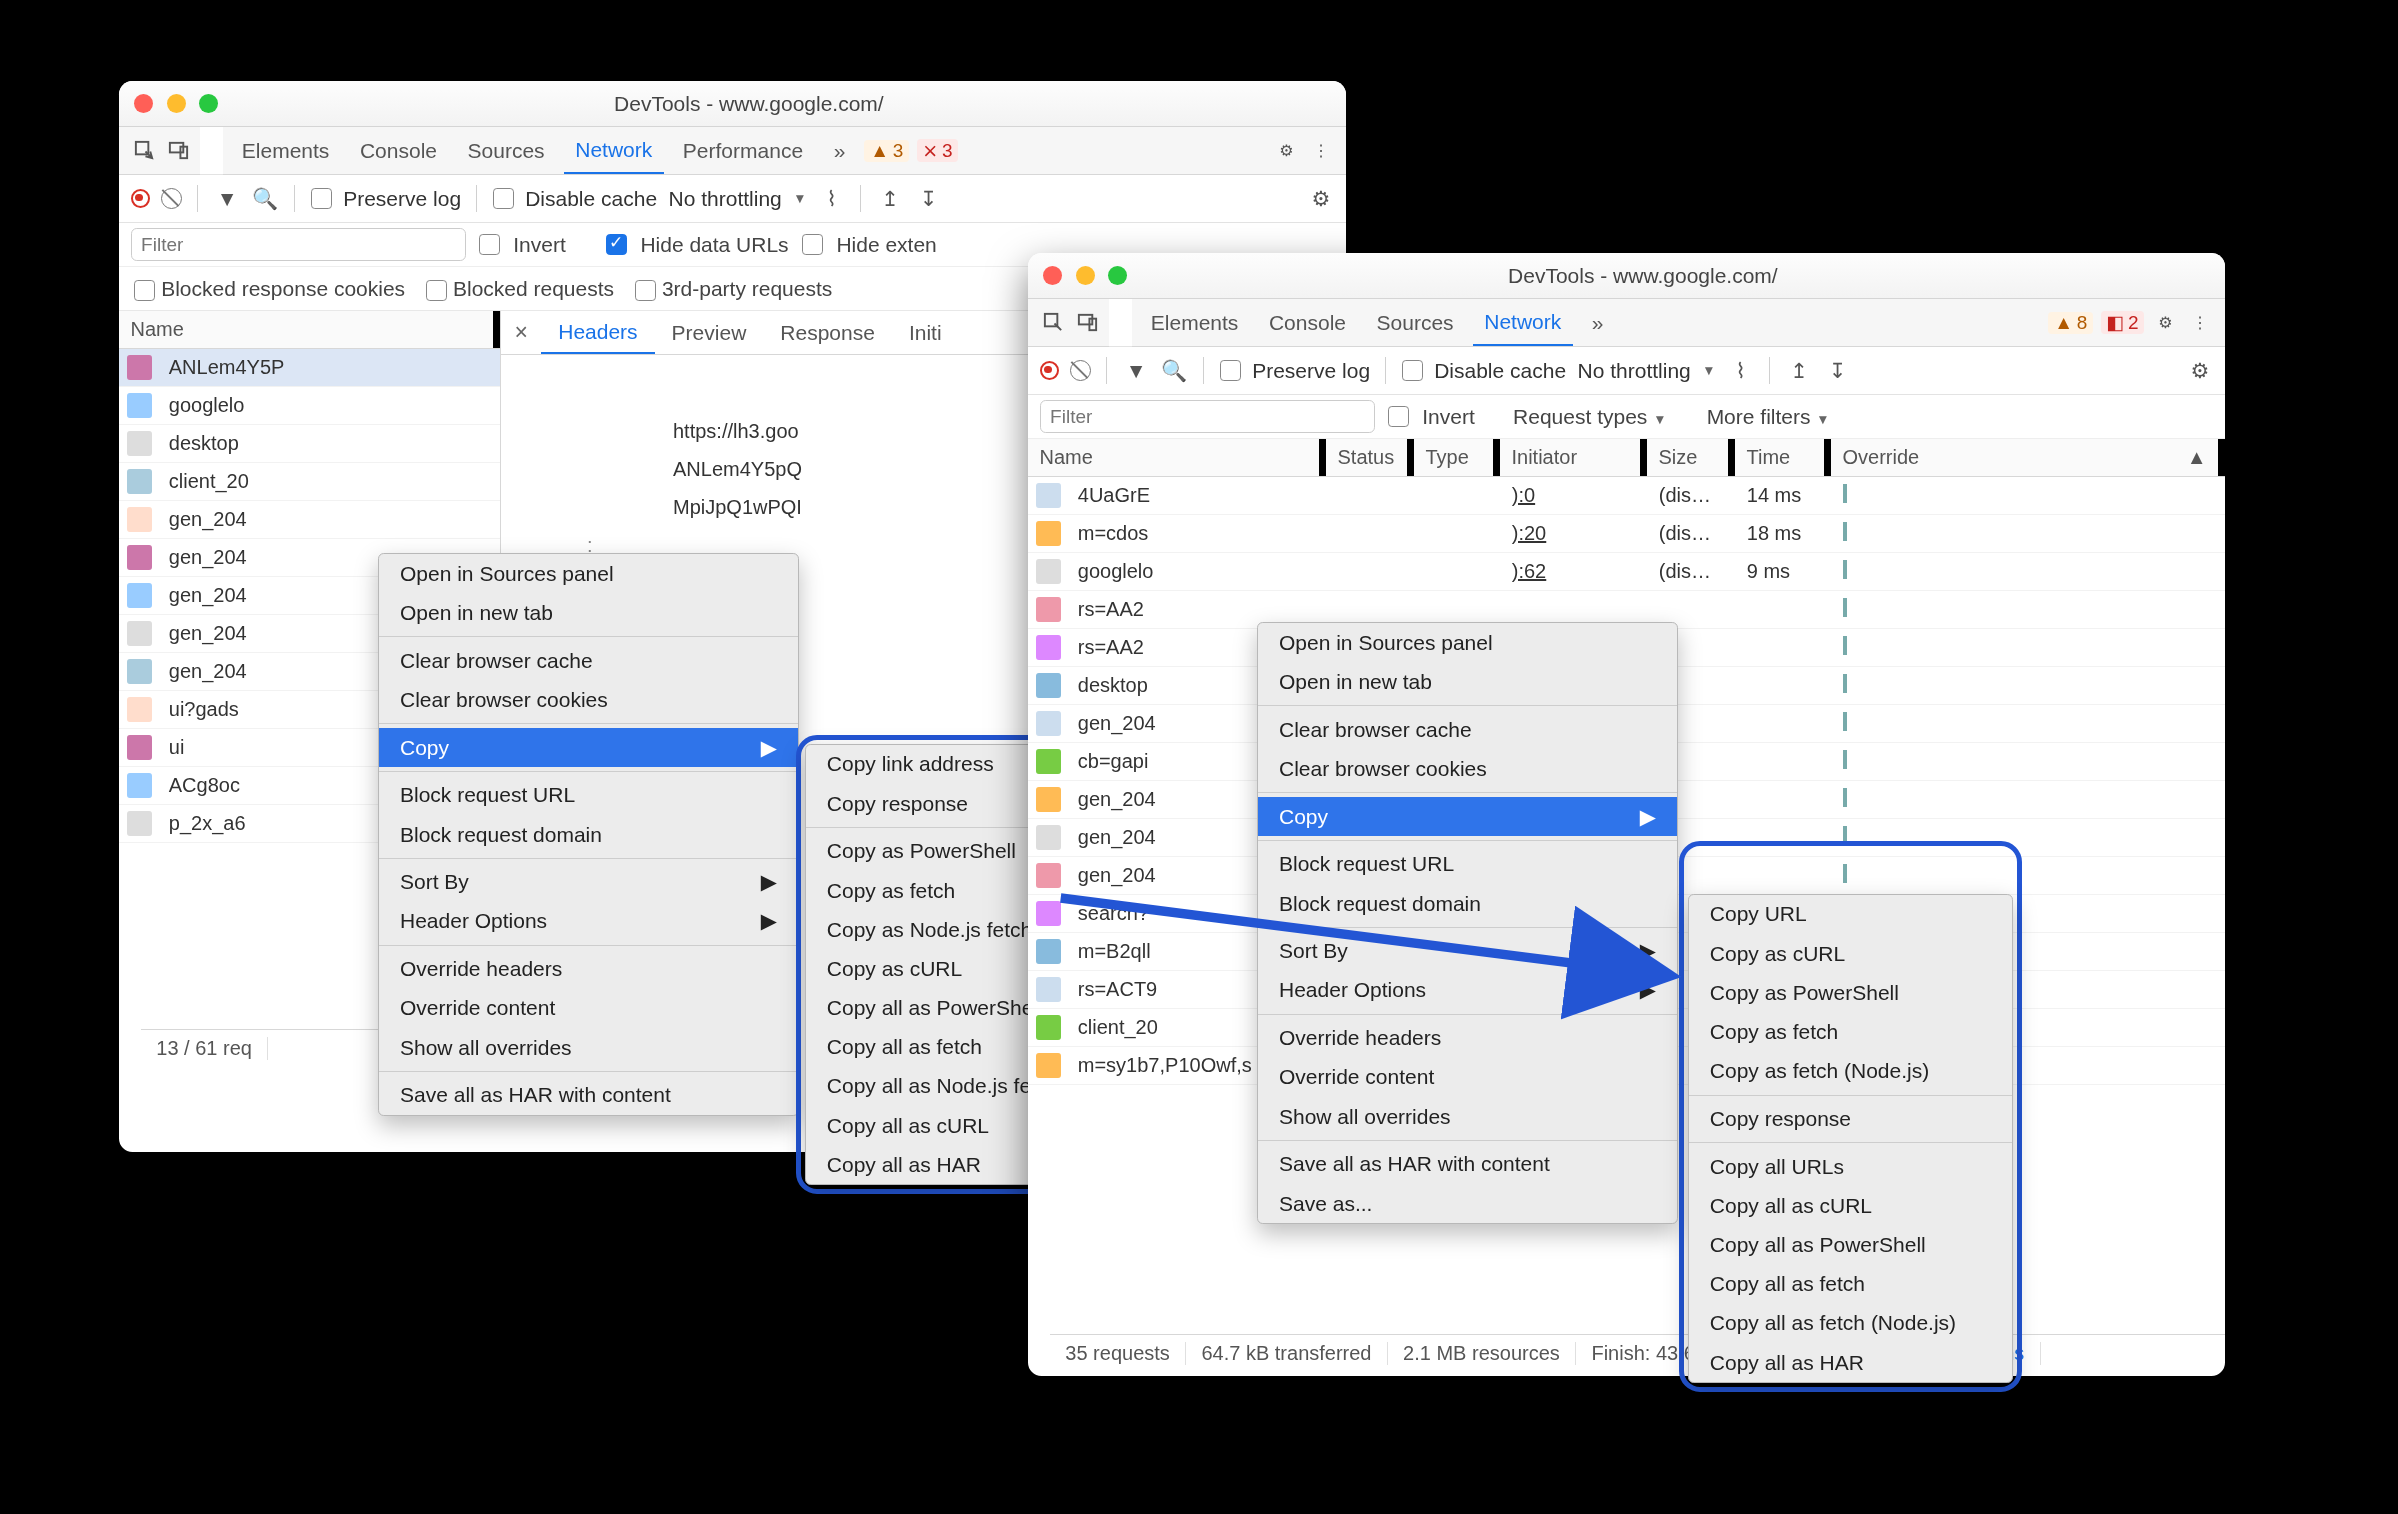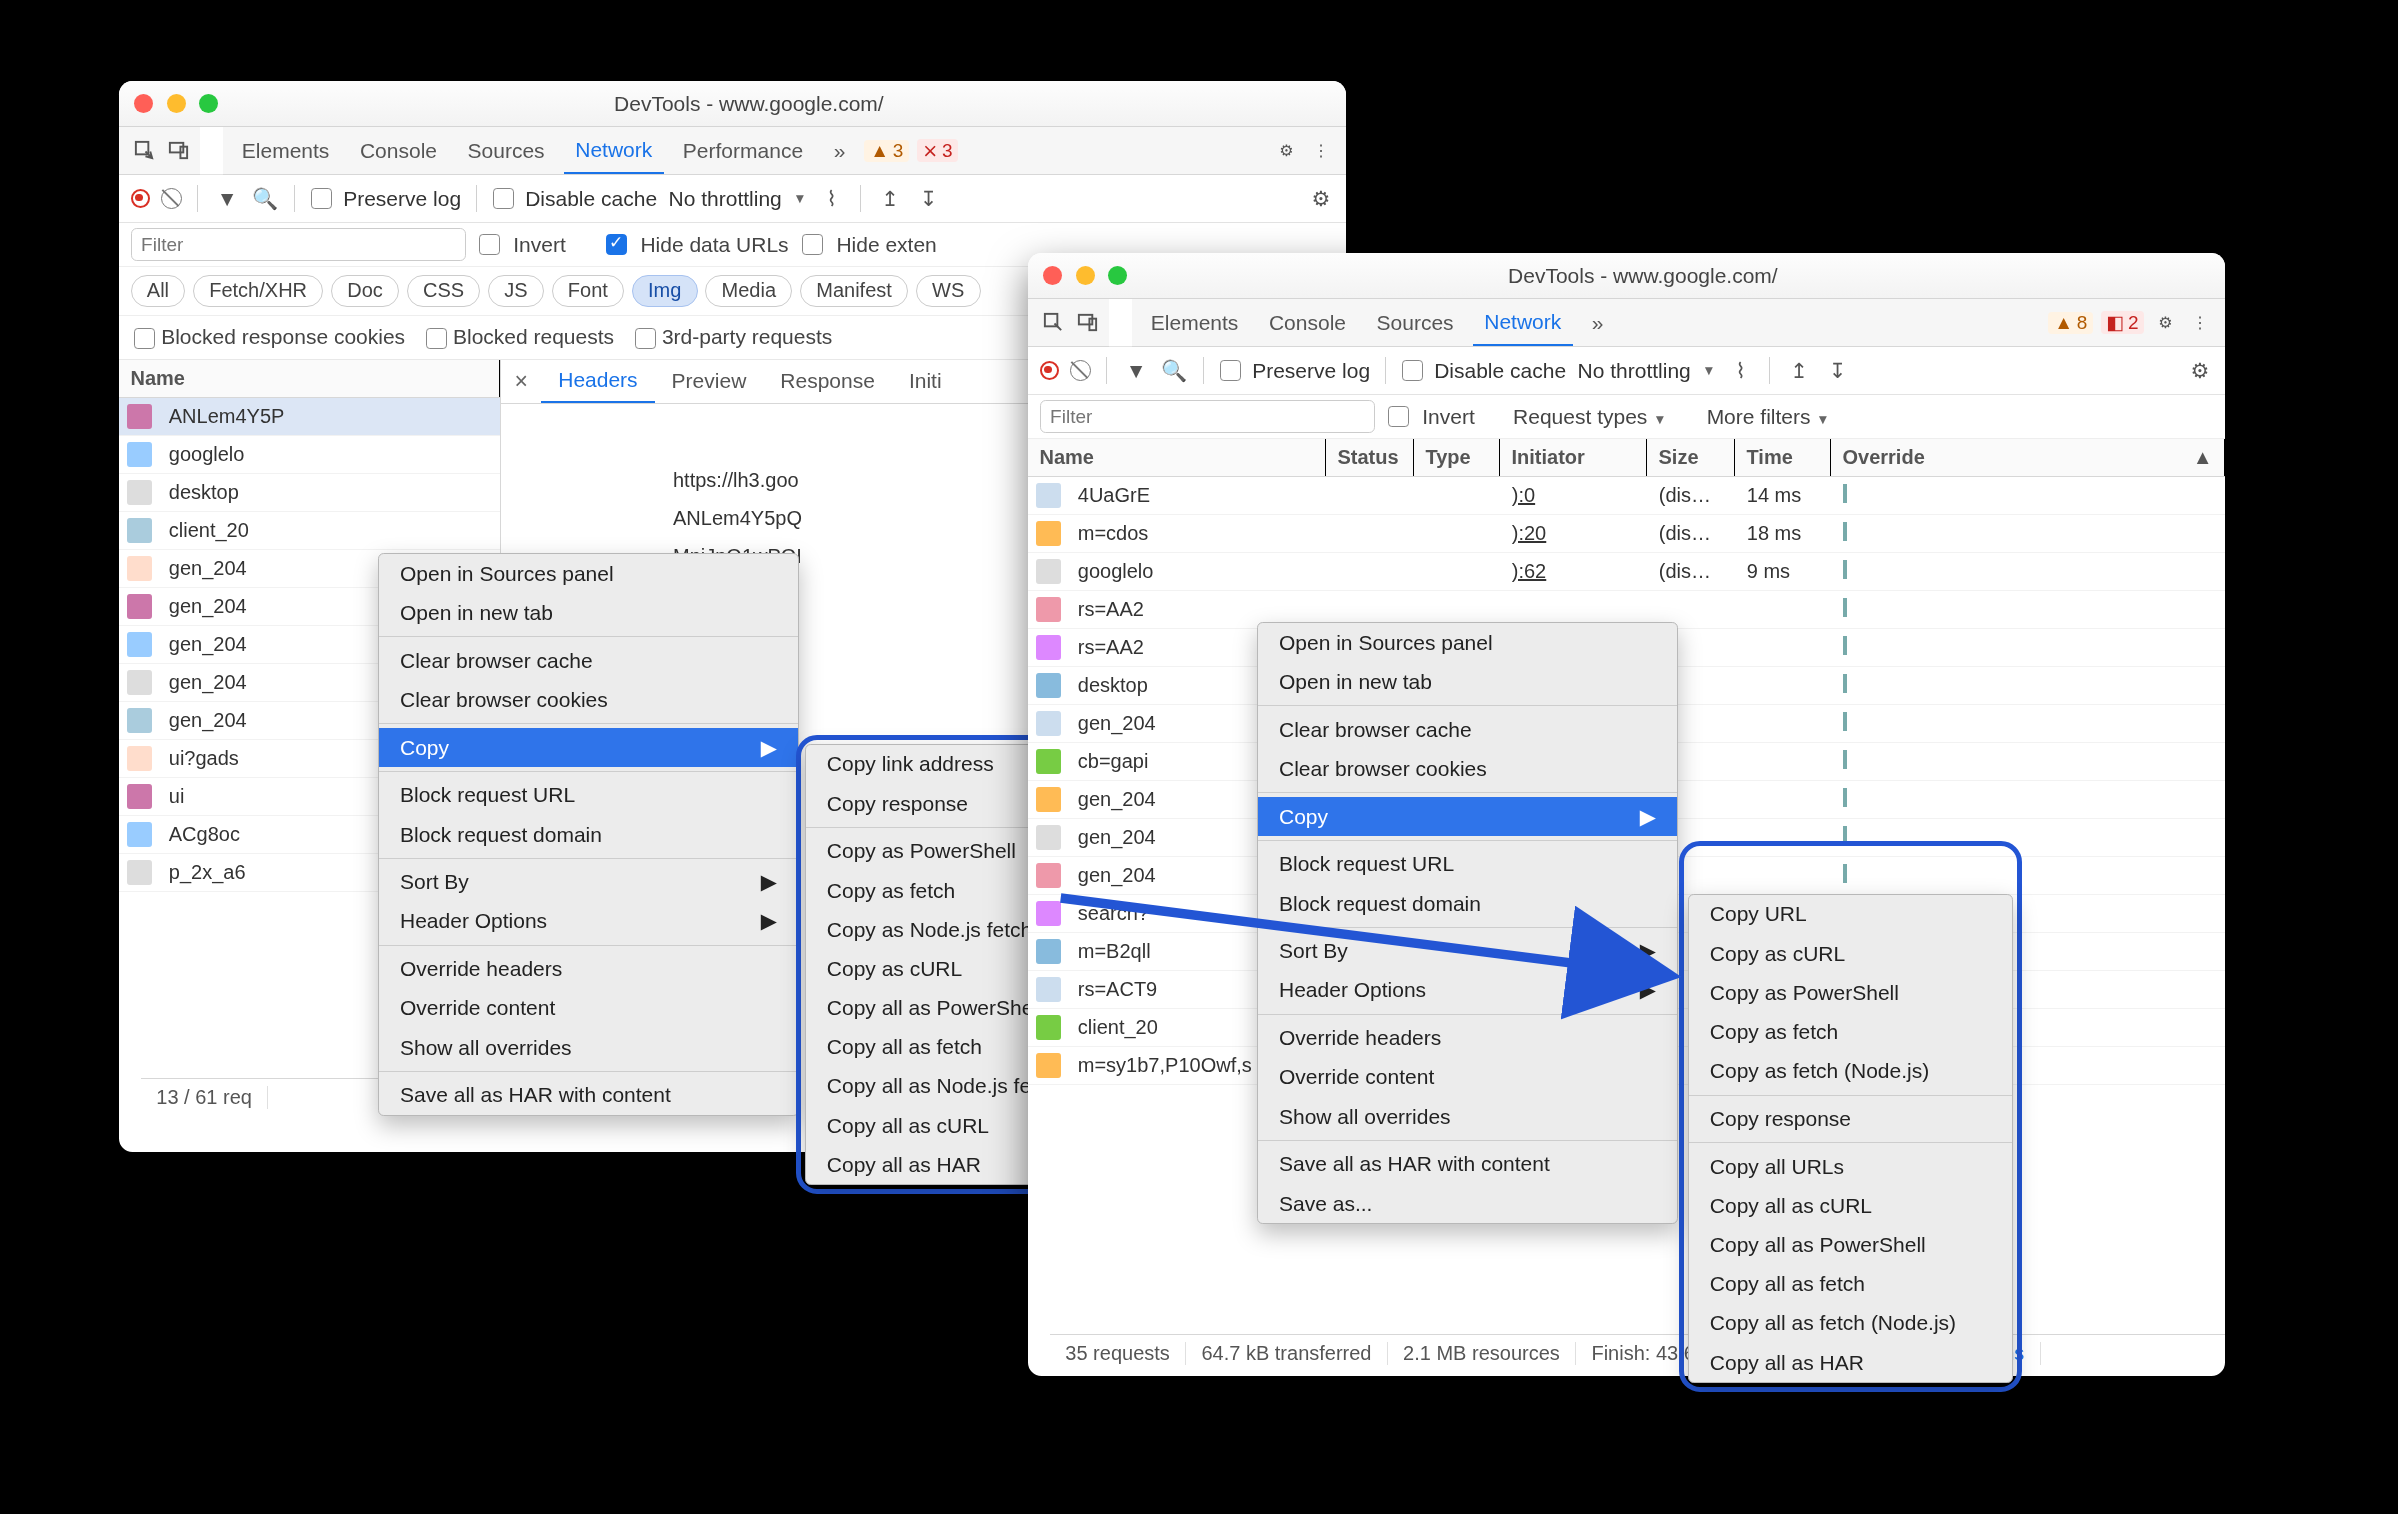--- a/index.html
+++ b/index.html
@@ -25,21 +25,21 @@
 .checkbox { width:21px; height:21px; border:1.9px solid #888; border-radius:3.8px; display:inline-block; vertical-align:middle; }
 .checkbox.checked { background:#1a73e8; border-color:#1a73e8; position:relative; }
 .checkbox.checked::after { content:"✓"; color:#fff; position:absolute; left:1.9px; top:-2.9px; font-size:17px; }
 .filterbar { height: 44px; display:flex; align-items:center; padding:0 11.5px; gap:13.4px; border-bottom:1px solid #eee; font-size:21px; color:#444; }
 input.filter { width: 335px; height: 32.5px; border:1px solid #ccc; border-radius:5.7px; padding:0 9.6px; font-size:19px; }
 .chips { display:flex; gap:7.6px; padding:7.6px 11.5px; border-bottom:1px solid #eee; flex-wrap:wrap; }
 .chip { border:1px solid #ccc; border-radius:17px; padding:3.8px 15.3px; font-size:20px; color:#444; }
 .chip.active { background:#d5e3f8; border-color:#a7c2ef; color:#174ea6; }
 .optrow { display:flex; gap:21px; padding:9.6px 15.3px; border-bottom:1px solid #e8e8e8; font-size:21px; color:#444; }
 .columns { display:flex; height: 38px; align-items:center; border-bottom:1px solid #d7d7d7; font-size:20px; color:#555; background:#fafafa; }
-.col { padding:0 11.5px; border-right:1px solid #000000; height:100%; display:flex; align-items:center;font-weight:bold; }
+.col { padding:0 11.5px; border-right:7px solid #000000; height:100%; display:flex; align-items:center; }
 .requests { overflow:hidden; }
 .req-row { display:flex; height:38px; align-items:center; font-size:20px; color:#333; padding:0 0; border-bottom:1px solid #f2f2f2; }
 .req-row .cell { padding:0 11.5px; overflow:hidden; text-overflow:ellipsis; white-space:nowrap; }
 .req-row.sel { background:#dce6f5; }
 .req-row .ficon { width:25px; height:25px; margin:0 5.7px 0 7.6px; display:inline-block; border-radius:2.9px; }
 .status-row { height: 38px; border-top:1px solid #d7d7d7; display:flex; align-items:center; font-size:20px; color:#555;margin-left:22px; }
 .status-row .seg { padding:0 15.3px; border-right:1px solid #e0e0e0; }
 .detail-tabs { display:flex; align-items:center; border-bottom:1px solid #d7d7d7; height:44px; font-size:21px; }
 .detail-tabs .dt { padding:0 17px; color:#555; height:100%; display:flex; align-items:center; }
 .detail-tabs .dt.active { color:#1a73e8; border-bottom:2.9px solid #1a73e8; }
@@ -126,32 +126,20 @@
     <input class="filter" placeholder="Filter" style="">
     <span class="checkbox"></span>
     <span>Invert</span>
     <span style="width:13.4px"></span>
     <span class="checkbox checked"></span>
     <span>Hide data URLs</span>
     <span class="checkbox"></span>
     <span>Hide exten</span>
   </div>
 
-  <div class="chips" id="chips1">
-      <span class="chip">All</span>
-      <span class="chip">Fetch/XHR</span>
-      <span class="chip">Doc</span>
-      <span class="chip">CSS</span>
-      <span class="chip">JS</span>
-      <span class="chip">Font</span>
-      <span class="chip active">Img</span>
-      <span class="chip">Media</span>
-      <span class="chip">Manifest</span>
-      <span class="chip">WS</span>
-    </div>
 
   <div class="optrow" id="opts1">
       <span><span class="checkbox"></span> <span>Blocked response cookies</span></span>
       <span><span class="checkbox"></span> <span>Blocked requests</span></span>
       <span><span class="checkbox"></span> <span>3rd-party requests</span></span>
     </div>
 
   <div style="display:flex; height:calc(100% - 315px);">
     <div style="width:382px; border-right:1px solid #d7d7d7; display:flex; flex-direction:column;">
       <div class="columns">

